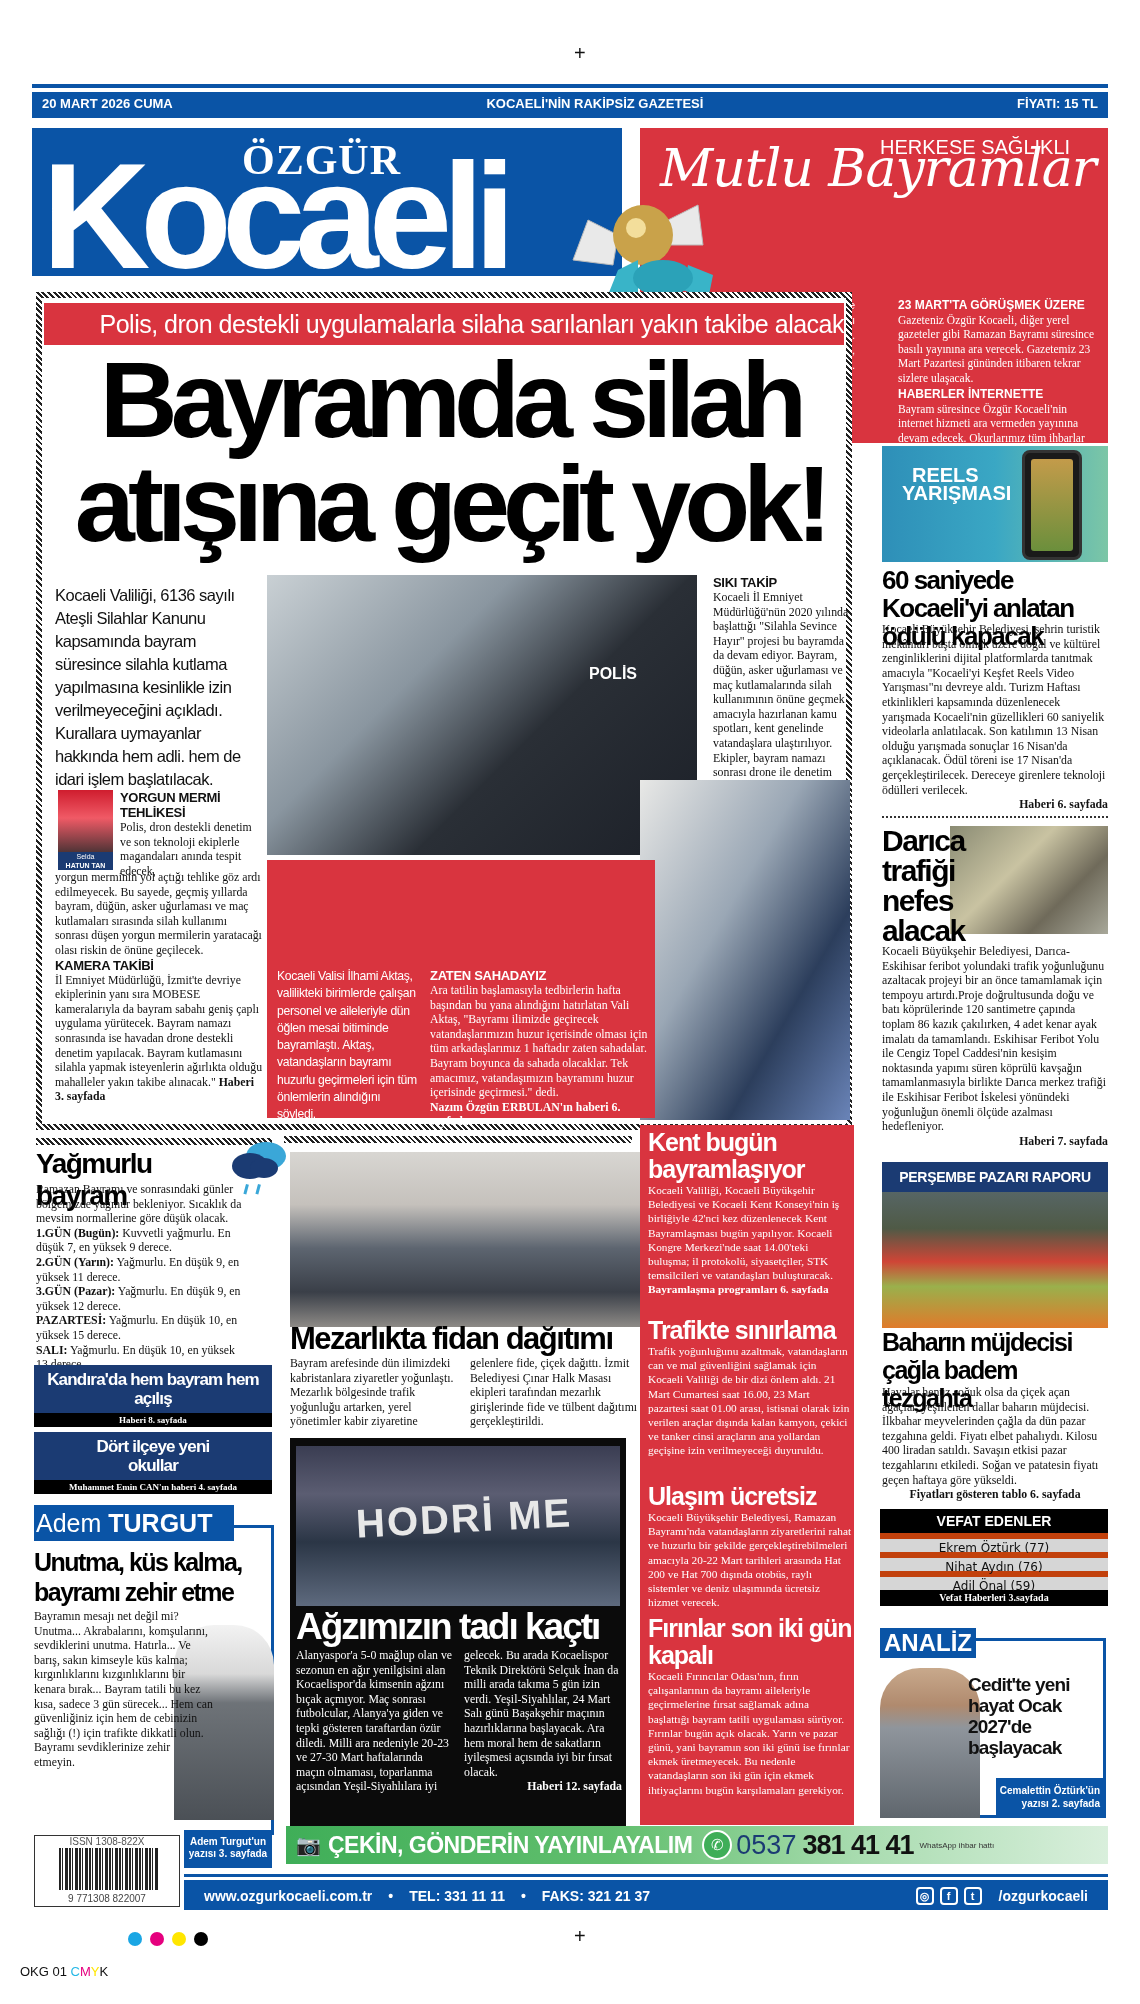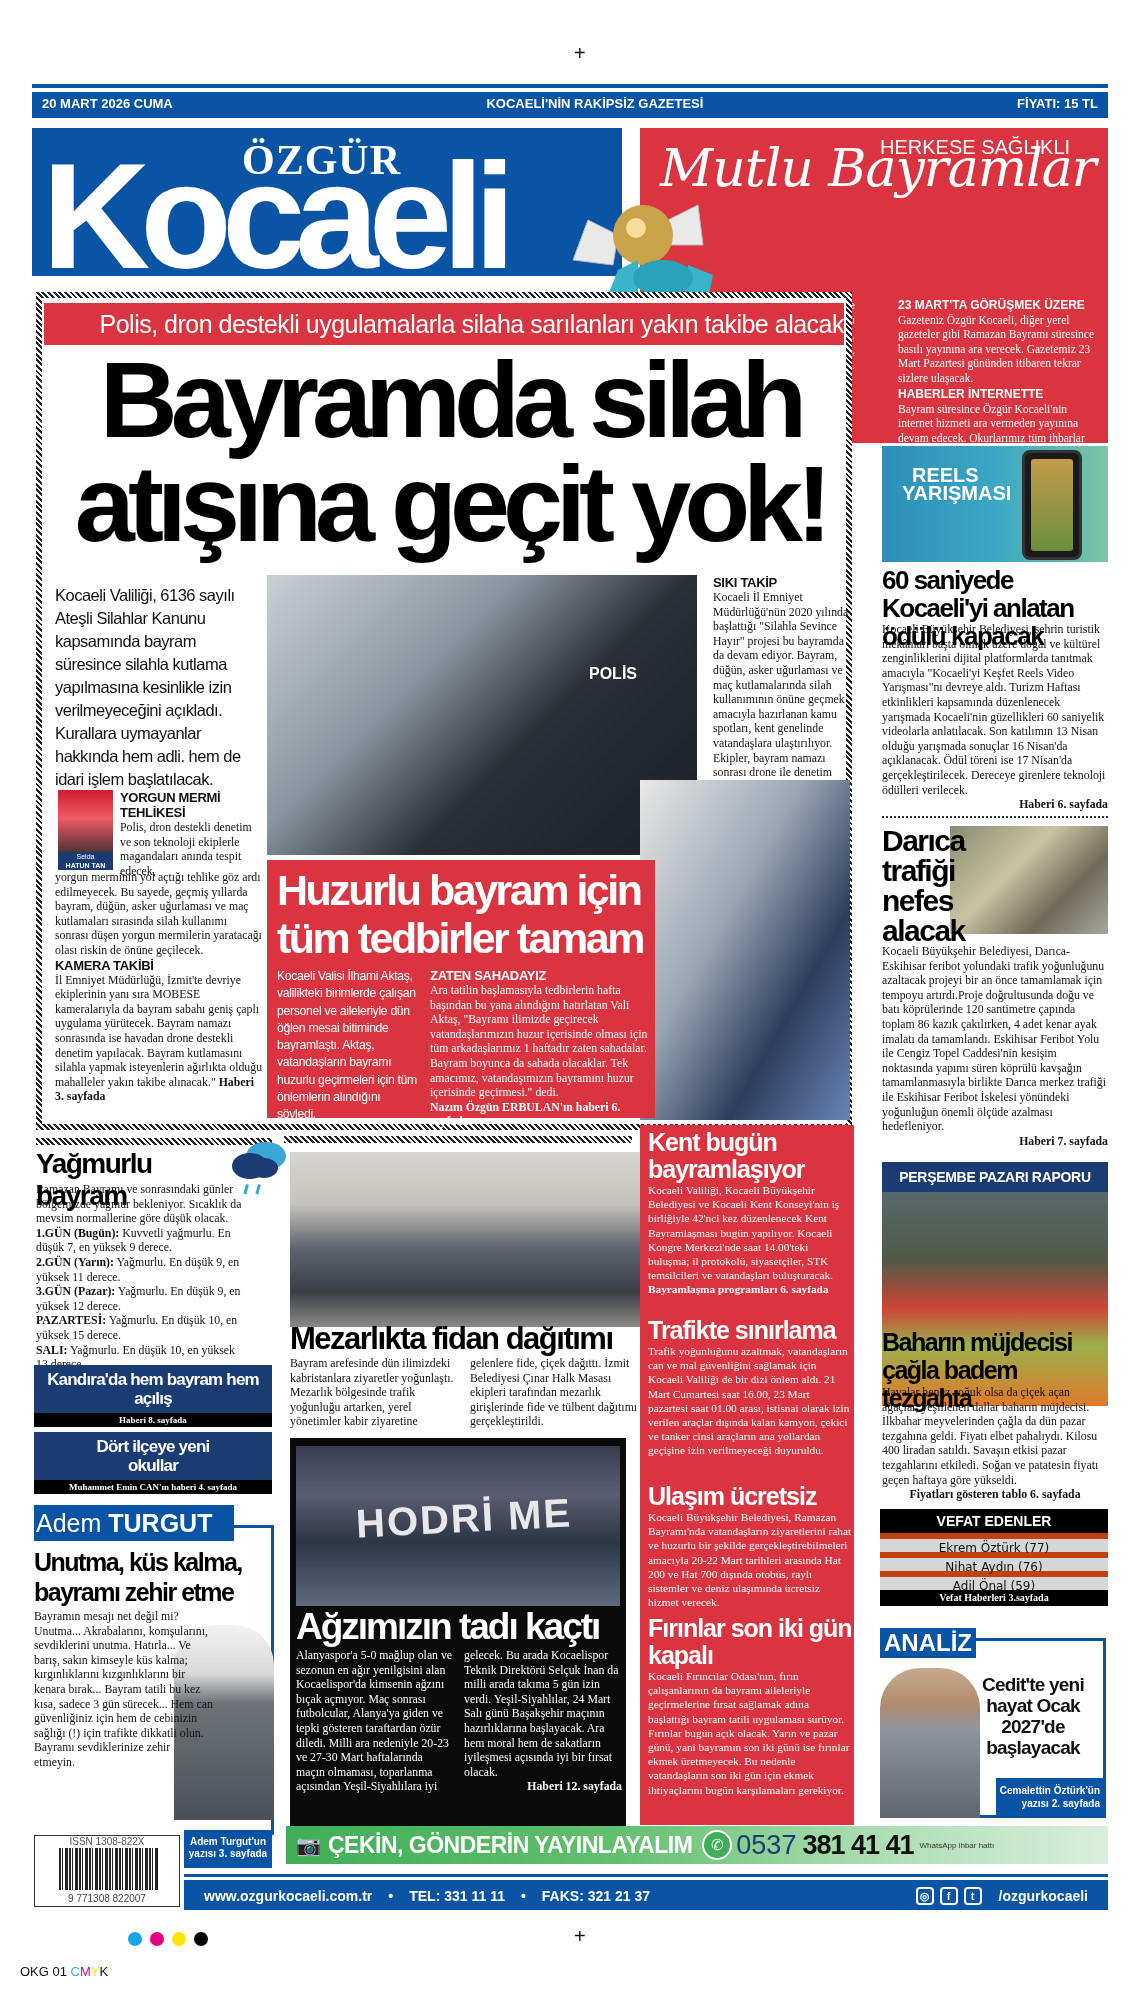--- a/index.html
+++ b/index.html
@@ -83,33 +83,33 @@
 .ag-pic{position:absolute;left:6px;top:8px;width:324px;height:160px;background:linear-gradient(180deg,#3a3d52 0%,#5b5d72 30%,#2b3646 60%,#5e6a7e 100%)}
 .ag-pic .hodri{position:absolute;left:60px;top:50px;font-family:"Liberation Sans",sans-serif;font-weight:900;font-size:40px;color:#e8e8e8;letter-spacing:2px;transform:rotate(-3deg)}
 .ag-h{position:absolute;left:6px;top:168px;font-family:"Liberation Sans",sans-serif;font-weight:900;font-size:37px;letter-spacing:-2px}
 .ag-b{position:absolute;left:6px;top:210px;width:326px;column-count:2;column-gap:10px;color:#fff}
 
 .red-col{left:640px;top:1125px;width:214px;height:700px;background:#d9343f;color:#fff}
 .red-col .h{font-family:"Liberation Sans",sans-serif;font-weight:900;font-size:25px;line-height:27px;letter-spacing:-1px}
 .red-col .b{font-size:11.3px;line-height:14.2px}
 .red-col .sec{position:absolute;left:8px;width:204px}
 
-.persembe{left:882px;top:1162px;width:226px;height:244px;background:linear-gradient(180deg,#5d6f7e 0%,#4f5a46 40%,#cf4536 60%,#9ab04c 75%,#e07a2a 100%)}
+.persembe{left:882px;top:1162px;width:226px;height:166px;background:linear-gradient(180deg,#5d6f7e 0%,#4f5a46 40%,#cf4536 60%,#9ab04c 75%,#e07a2a 100%)}
 .persembe .tag{position:absolute;left:0;top:0;width:100%;height:30px;background:#1b3b73;color:#fff;font-family:"Liberation Sans",sans-serif;font-weight:900;font-size:14px;text-align:center;line-height:30px;letter-spacing:-0.3px}
 .bahar-h{left:882px;top:1328px;width:226px;font-size:25px;line-height:28px}
 .bahar-b{left:882px;top:1385px;width:226px}
 .vefat{left:880px;top:1509px;width:228px}
 .vefat .title{background:#000;color:#fff;font-family:"Liberation Sans",sans-serif;font-weight:900;font-size:14px;text-align:center;height:24px;line-height:24px}
 .vefat .row{background:#d6d6d6;font-family:"DejaVu Sans",sans-serif;font-size:12px;text-align:center;height:19px;line-height:19px;border-top:6px solid #c2410c}
 .vefat .foot{background:#000;color:#fff;font-weight:bold;font-size:10px;text-align:center;height:16px;line-height:16px}
 .analiz{left:880px;top:1628px;width:226px;height:190px}
 .analiz .tag{position:absolute;left:0;top:0;width:96px;height:30px;background:#0a54a6;color:#fff;font-family:"Liberation Sans",sans-serif;font-weight:900;font-size:24px;line-height:30px;padding-left:4px}
 .analiz .bd{position:absolute;left:0;top:10px;width:226px;height:180px;border:3px solid #0a54a6;border-left:none}
 .analiz .pic{position:absolute;left:0;top:40px;width:100px;height:150px;background:linear-gradient(180deg,#c8a98c 0%,#b08a6e 25%,#8f959c 40%,#5f666d 100%);border-radius:40px 40px 0 0}
-.analiz .h{position:absolute;right:8px;top:46px;width:130px;text-align:center;font-family:"Liberation Sans",sans-serif;font-weight:900;font-size:19px;line-height:21px;letter-spacing:-0.8px}
+.analiz .h{position:absolute;right:8px;top:46px;width:130px;text-align:left;font-family:"Liberation Sans",sans-serif;font-weight:900;font-size:19px;line-height:21px;letter-spacing:-0.8px}
 .analiz .ref3{position:absolute;right:0;top:150px;width:110px;height:40px;background:#0a54a6;color:#fff;font-family:"Liberation Sans",sans-serif;font-weight:bold;font-size:10px;text-align:right;padding:6px 6px 0 0;line-height:13px}
 
 .ckn{left:286px;top:1826px;width:822px;height:38px;background:linear-gradient(90deg,#3fae58 0%,#62bf6e 40%,#a9dcb0 70%,#d9efdc 100%);display:flex;align-items:center;font-family:"Liberation Sans",sans-serif}
 .ckn .cam{color:#fff;font-size:20px;width:30px;text-align:center;margin-left:8px}
 .ckn .t{color:#fff;font-weight:900;font-size:23px;letter-spacing:-0.5px;margin-left:4px}
 .ckn .wa{width:30px;height:30px;border-radius:50%;background:#3fae58;border:2px solid #fff;color:#fff;text-align:center;line-height:26px;font-size:15px;margin-left:10px}
 .ckn .p1{font-size:27px;color:#1b3b73;margin-left:4px}
 .ckn .p2{font-size:27px;color:#111;font-weight:900;margin-left:6px;letter-spacing:-1px}
 .ckn .wt{font-size:8px;color:#333;margin-left:6px}
 .footbar{left:184px;top:1874px;width:924px;height:36px;background:#0a54a6;border-top:3px solid #0a54a6;box-shadow:inset 0 3px 0 #fff;color:#fff;font-family:"Liberation Sans",sans-serif;font-weight:bold;font-size:14px;display:flex;align-items:center;padding:0 20px;padding-top:4px}
@@ -191,21 +191,20 @@
 </div>
 
 <div class="abs siki">
   <div class="subhead">SIKI TAKİP</div>
   <div class="body">Kocaeli İl Emniyet Müdürlüğü'nün 2020 yılında başlattığı "Silahla Sevince Hayır" projesi bu bayramda da devam ediyor. Bayram, düğün, asker uğurlaması ve maç kutlamalarında silah kullanımının önüne geçmek amacıyla hazırlanan kamu spotları, kent genelinde vatandaşlara ulaştırılıyor. Ekipler, bayram namazı sonrası drone ile denetim yapacak.</div>
 </div>
 
 <div class="abs photo-vali"></div>
 
 <div class="abs huzur-box">
-  <div class="huzur-h">Huzurlu bayram için tüm tedbirler tamam</div>
   <div class="huzur-lead">Kocaeli Valisi İlhami Aktaş, valilikteki birimlerde çalışan personel ve aileleriyle dün öğlen mesai bitiminde bayramlaştı. Aktaş, vatandaşların bayramı huzurlu geçirmeleri için tüm önlemlerin alındığını söyledi.</div>
   <div class="huzur-col">
     <div class="subhead">ZATEN SAHADAYIZ</div>
     <div class="body">Ara tatilin başlamasıyla tedbirlerin hafta başından bu yana alındığını hatırlatan Vali Aktaş, "Bayramı ilimizde geçirecek vatandaşlarımızın huzur içerisinde olması için tüm arkadaşlarımız 1 haftadır zaten sahadalar. Bayram boyunca da sahada olacaklar. Tek amacımız, vatandaşımızın bayramını huzur içerisinde geçirmesi." dedi.</div>
     <div class="body" style="font-weight:bold">Nazım Özgün ERBULAN'ın haberi 6. sayfada</div>
   </div>
 </div>
 
 <div class="abs reels">
   <div class="t1">REELS</div>

